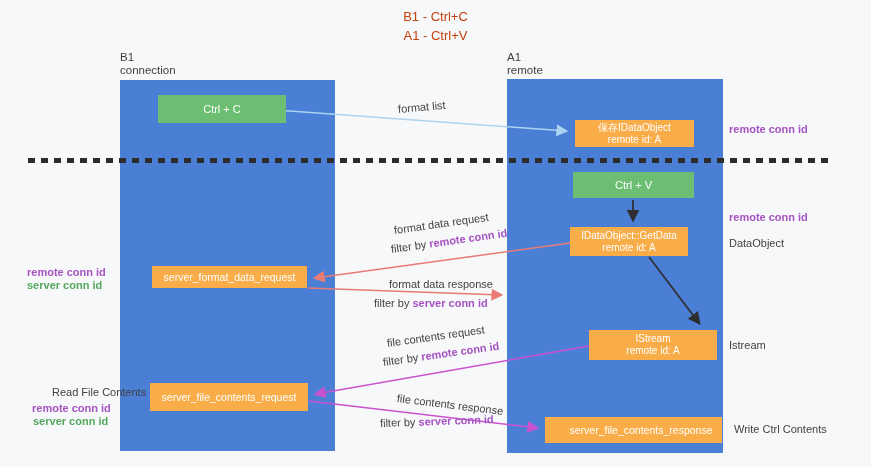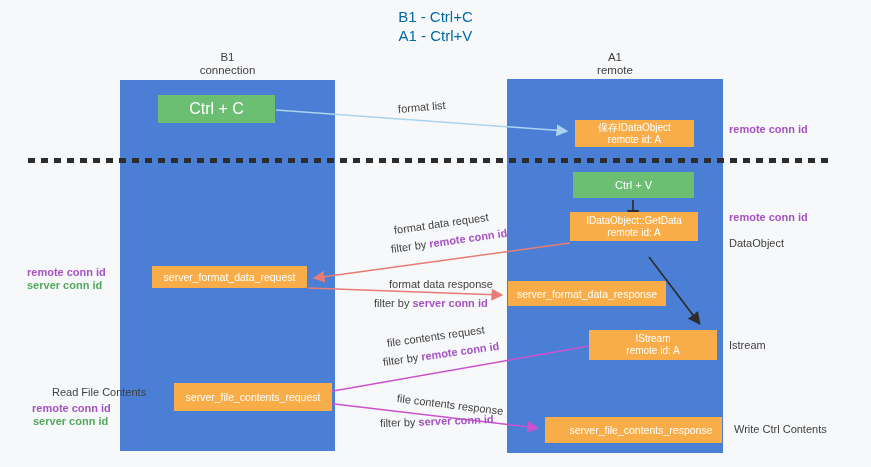--- a/index.html
+++ b/index.html
@@ -2,45 +2,45 @@
 <html><head>
 <meta charset="utf-8">
 <style>
   html,body{margin:0;padding:0;background:#f7f8fa;}
   .stage{
     position:relative;width:871px;height:467px;overflow:hidden;
     font-family:"Liberation Sans", sans-serif;background:#f7f8fa;color:#3f3f3f;
   }
   
   .title{position:absolute;left:0;top:7px;width:871px;text-align:center;
-    font-size:15px;line-height:19px;color:#0369a1;}
+    font-size:13px;line-height:19px;color:#c2410c;}
   
-  .col-head{position:absolute;text-align:center;font-size:11.5px;line-height:13px;color:#3f3f3f;}
+  .col-head{position:absolute;font-size:11.5px;line-height:13px;color:#3f3f3f;}
   #head-left{left:120px;top:51px;width:215px;}
   #head-right{left:507px;top:51px;width:216px;}
   
   .col{position:absolute;background:#4b7fd6;}
   #col-left{left:120px;top:80px;width:215px;height:371px;}
   #col-right{left:507px;top:79px;width:216px;height:374px;}
   
   .dashes{position:absolute;left:28px;top:158px;width:805px;height:5px;
     background:repeating-linear-gradient(90deg,#2c2c2c 0 7px,transparent 7px 13px);}
   
   .box{position:absolute;display:flex;flex-direction:column;align-items:center;justify-content:center;
     color:#fff;text-align:center;font-size:10.5px;line-height:12px;}
   .box.orange{background:#f9ad49;text-align:right;}
   .box.green{background:#6cbe72;}
-  #ctrl-c{left:158px;top:95px;width:117px;height:28px;font-size:16px;}
+  #ctrl-c{left:158px;top:95px;width:128px;height:28px;font-size:11px;}
   #ctrl-v{left:573px;top:172px;width:121px;height:26px;font-size:11px;}
   #save-ido{left:575px;top:120px;width:119px;height:27px;font-size:10px;line-height:12px;}
-  #getdata{left:570px;top:212px;width:128px;height:29px;font-size:10px;line-height:12px;}
+  #getdata{left:570px;top:227px;width:118px;height:29px;font-size:10px;line-height:12px;}
   #istream-box{left:589px;top:330px;width:128px;height:30px;font-size:10px;line-height:12px;}
   #fmt-req{left:152px;top:266px;width:155px;height:22px;}
   #fmt-resp{left:508px;top:281px;width:158px;height:25px;}
-  #file-req{left:150px;top:383px;width:158px;height:28px;margin-left:24px;}
+  #file-req{left:150px;top:383px;width:158px;height:28px;}
   #file-resp{left:545px;top:417px;width:162px;height:26px;padding-left:15px;}
   
   .side{position:absolute;font-size:11px;line-height:12px;white-space:nowrap;}
   .lbl-purple{color:#a653c1;font-weight:bold;}
   .lbl-green{color:#53a85e;font-weight:bold;}
   .lbl-dark{color:#3f3f3f;text-align:center;}
   #r-remote-1{left:729px;top:123px;}
   #r-remote-2{left:729px;top:211px;}
   #r-dataobject{left:729px;top:237px;}
   #r-istream{left:729px;top:339px;}
@@ -128,23 +128,20 @@
 
   <div class="box orange" id="getdata">
     <span>IDataObject::GetData</span>
     <span>remote id: A</span>
   </div>
 
   <div class="box orange" id="fmt-req">
     <span>server_format_data_request</span>
   </div>
 
-  <div class="box orange" id="fmt-resp">
-    <span>server_format_data_response</span>
-  </div>
 
   <div class="box orange" id="istream-box">
     <span>IStream</span>
     <span>remote id: A</span>
   </div>
 
   <div class="box orange" id="file-req">
     <span>server_file_contents_request</span>
   </div>
 

